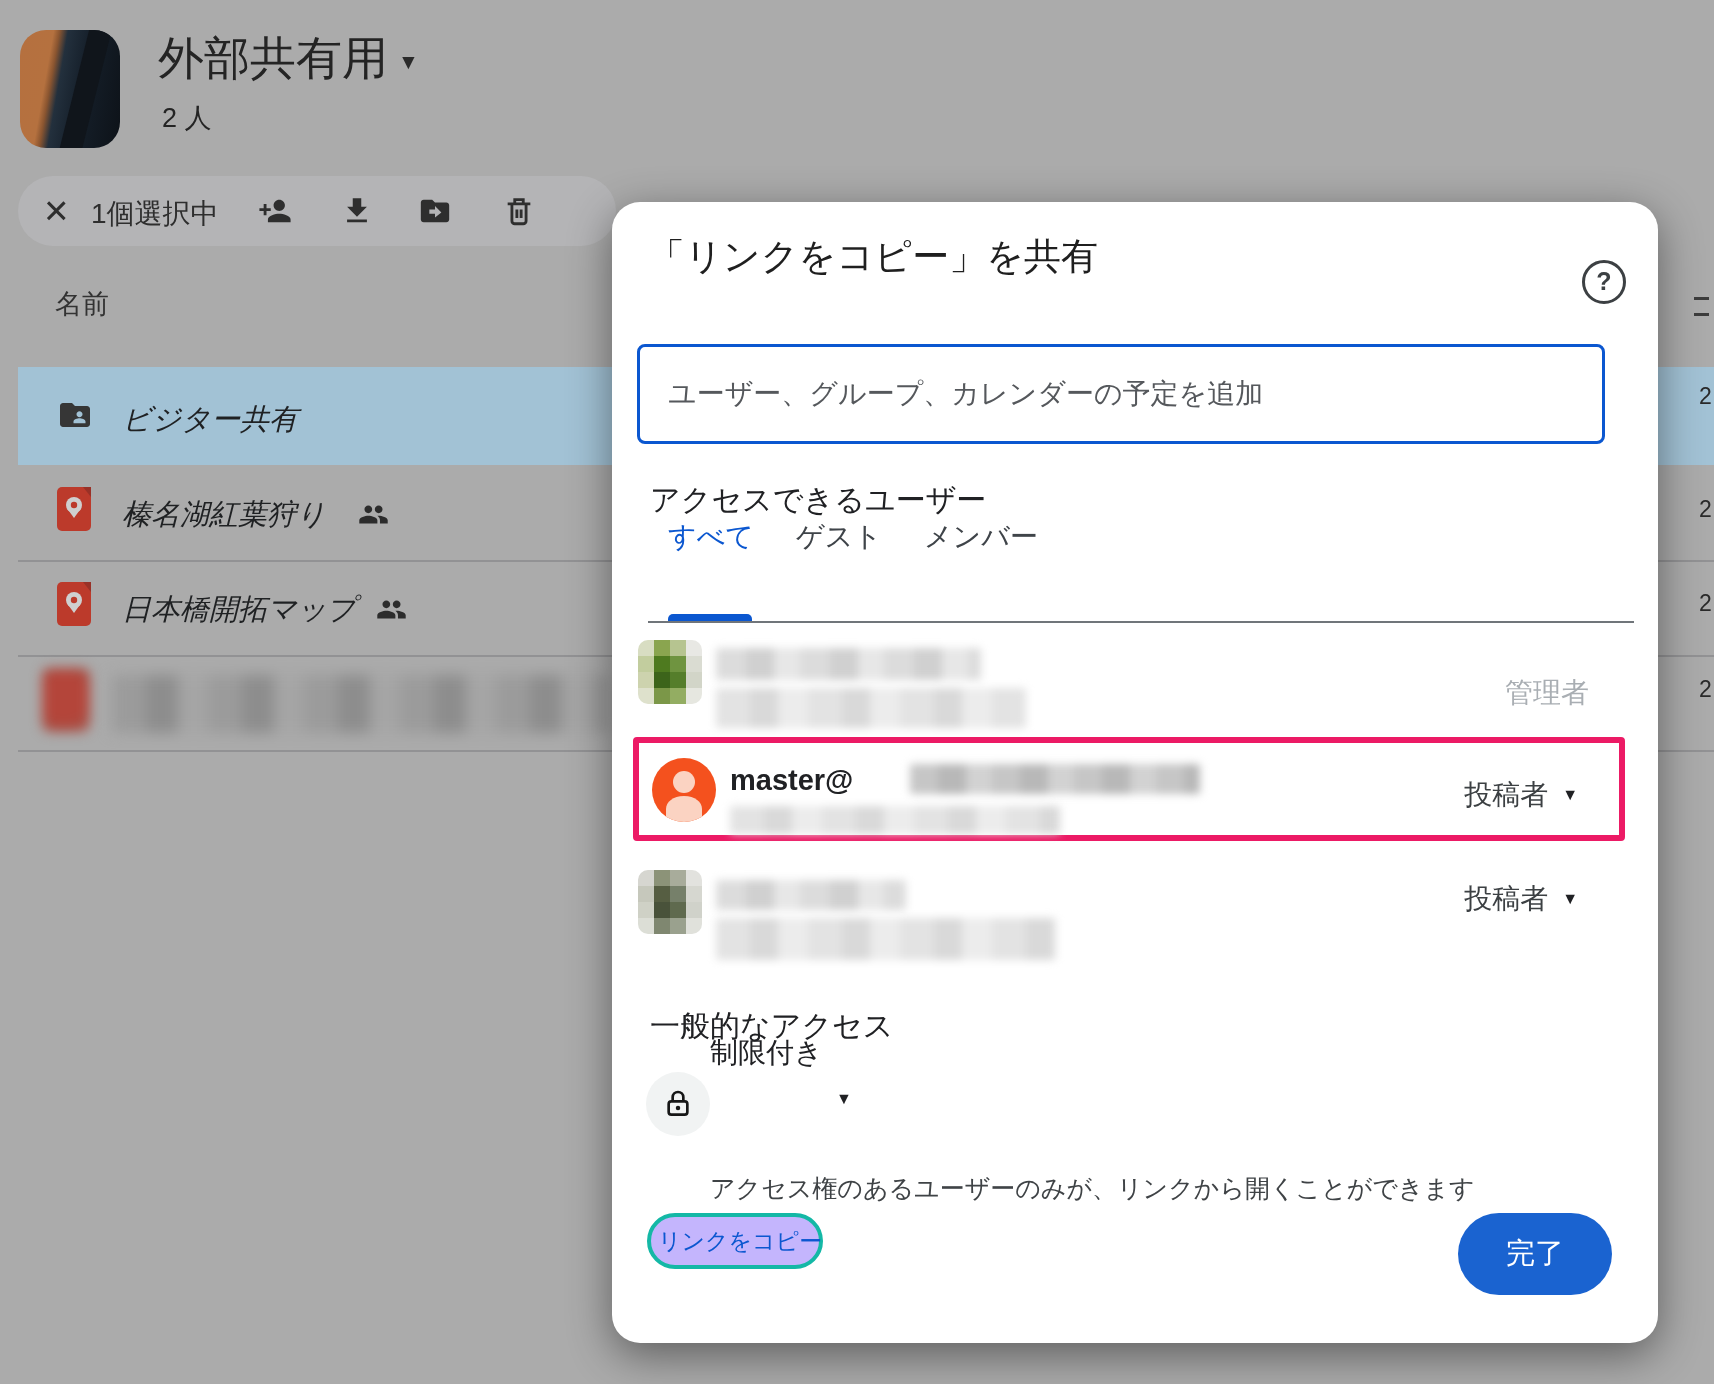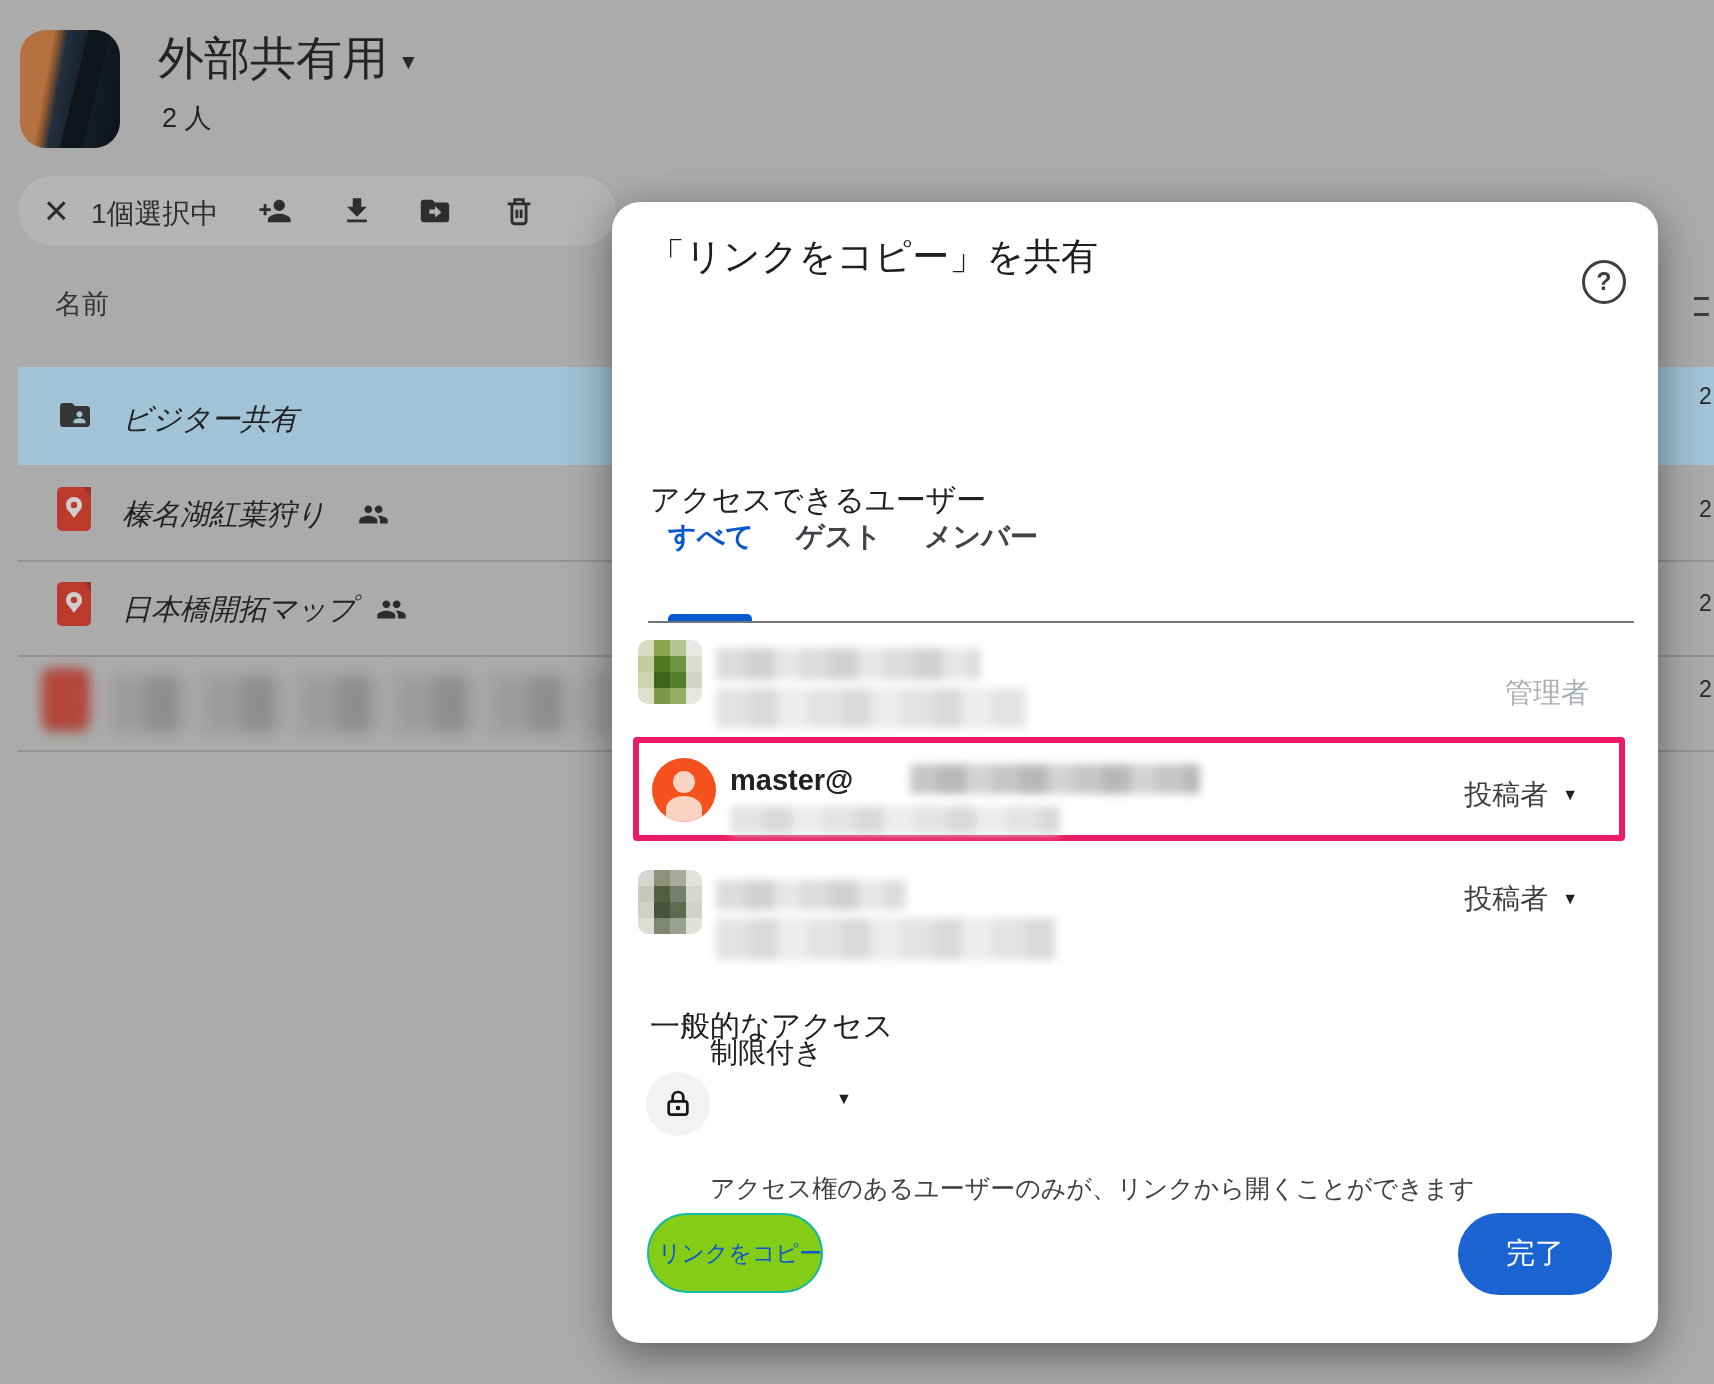--- a/index.html
+++ b/index.html
@@ -66,21 +66,21 @@
   .m-input{
     left:25px;top:142px;width:968px;height:100px;border:3px solid #0b57d0;border-radius:8px;
     box-sizing:border-box;padding:0 28px;font-size:28px;color:#1f1f1f;outline:none;
     font-family:"Liberation Sans","DejaVu Sans",sans-serif;background:#fff;
   }
   .m-input::placeholder{color:#55585c;opacity:1;}
   .m-sec{font-size:30px;color:#202124;}
   .sec-access{left:38px;top:278px;}
   .sec-general{left:38px;top:804px;}
 
-  .tabs{left:56px;top:316px;display:flex;gap:42px;font-weight:bold;}
+  .tabs{left:56px;top:316px;display:flex;gap:42px;}
   .tab{font-size:28px;color:#3f4449;}
   .tab.active{color:#0b57d0;}
   .tab-indicator{left:56px;top:412px;width:84px;height:9px;background:#0b57d0;border-radius:5px 5px 0 0;}
   .tab-divider{left:36px;top:419px;width:986px;height:2px;background:#70757a;}
 
   .px-avatar{width:64px;height:64px;border-radius:10px;overflow:hidden;}
   .px-avatar svg{display:block;}
   .u1-avatar{left:26px;top:438px;}
   .u3-avatar{left:26px;top:668px;}
   .blur-light{background:repeating-linear-gradient(90deg,#dcdcdc 0 30px,#d0d0d0 30px 58px,#e7e7e7 58px 84px);}
@@ -94,22 +94,22 @@
   .pink-box{left:21px;top:535px;width:992px;height:104px;border:6px solid #ec1a65;border-radius:4px;box-sizing:border-box;}
   .master-avatar{left:40px;top:556px;width:64px;height:64px;border-radius:50%;background:#f4511e;overflow:hidden;}
   .master-label{left:118px;top:562px;font-size:29px;font-weight:700;color:#202124;}
 
   .lock-circle{left:34px;top:870px;width:64px;height:64px;border-radius:50%;background:#f1f3f3;
     display:flex;align-items:center;justify-content:center;}
   .ga-level{left:98px;top:832px;font-size:28px;color:#202124;}
   .ga-caret{left:224px;top:888px;font-size:16px;color:#202124;}
   .ga-desc{left:98px;top:922px;font-size:25px;color:#3f4346;margin-top:48px;}
 
-  .btn-copy{left:35px;top:1011px;width:176px;height:80px;border:2px solid #14b8a6;border-radius:40px;
-    box-sizing:border-box;display:flex;align-items:center;justify-content:center;gap:10px;background:#84cc16;}
+  .btn-copy{left:35px;top:1011px;width:176px;height:56px;border:4px solid #14b8a6;border-radius:40px;
+    box-sizing:border-box;display:flex;align-items:center;justify-content:center;gap:10px;background:#c4b5fd;}
   .btn-copy span{font-size:23px;color:#0b57d0;white-space:nowrap;}
   .btn-done{left:846px;top:1011px;width:154px;height:82px;border-radius:41px;background:#1a63d0;
     display:flex;align-items:center;justify-content:center;}
   .btn-done span{font-size:29px;color:#ffffff;}
 </style>
 </head>
 <body>
 
 <div class="abs team-avatar"></div>
 <div class="abs drive-title">外部共有用</div>
@@ -197,20 +197,21 @@
 
 <span class="abs frag2" style="top:383px;">2</span>
 <span class="abs frag2" style="top:496px;">2</span>
 <span class="abs frag2" style="top:590px;">2</span>
 <span class="abs frag2" style="top:676px;">2</span>
 
 <div class="abs modal">
   <div class="abs m-title">「リンクをコピー」を共有</div>
   <div class="abs m-help">?</div>
 
+  <input class="abs m-input" value="" placeholder="ユーザー、グループ、カレンダーの予定を追加" style="">
 
   <div class="abs m-sec sec-access">アクセスできるユーザー</div>
 
   <div class="abs tabs">
     <span class="tab active">すべて</span>
     <span class="tab">ゲスト</span>
     <span class="tab">メンバー</span>
   </div>
   <div class="abs tab-indicator"></div>
   <div class="abs tab-divider"></div>

